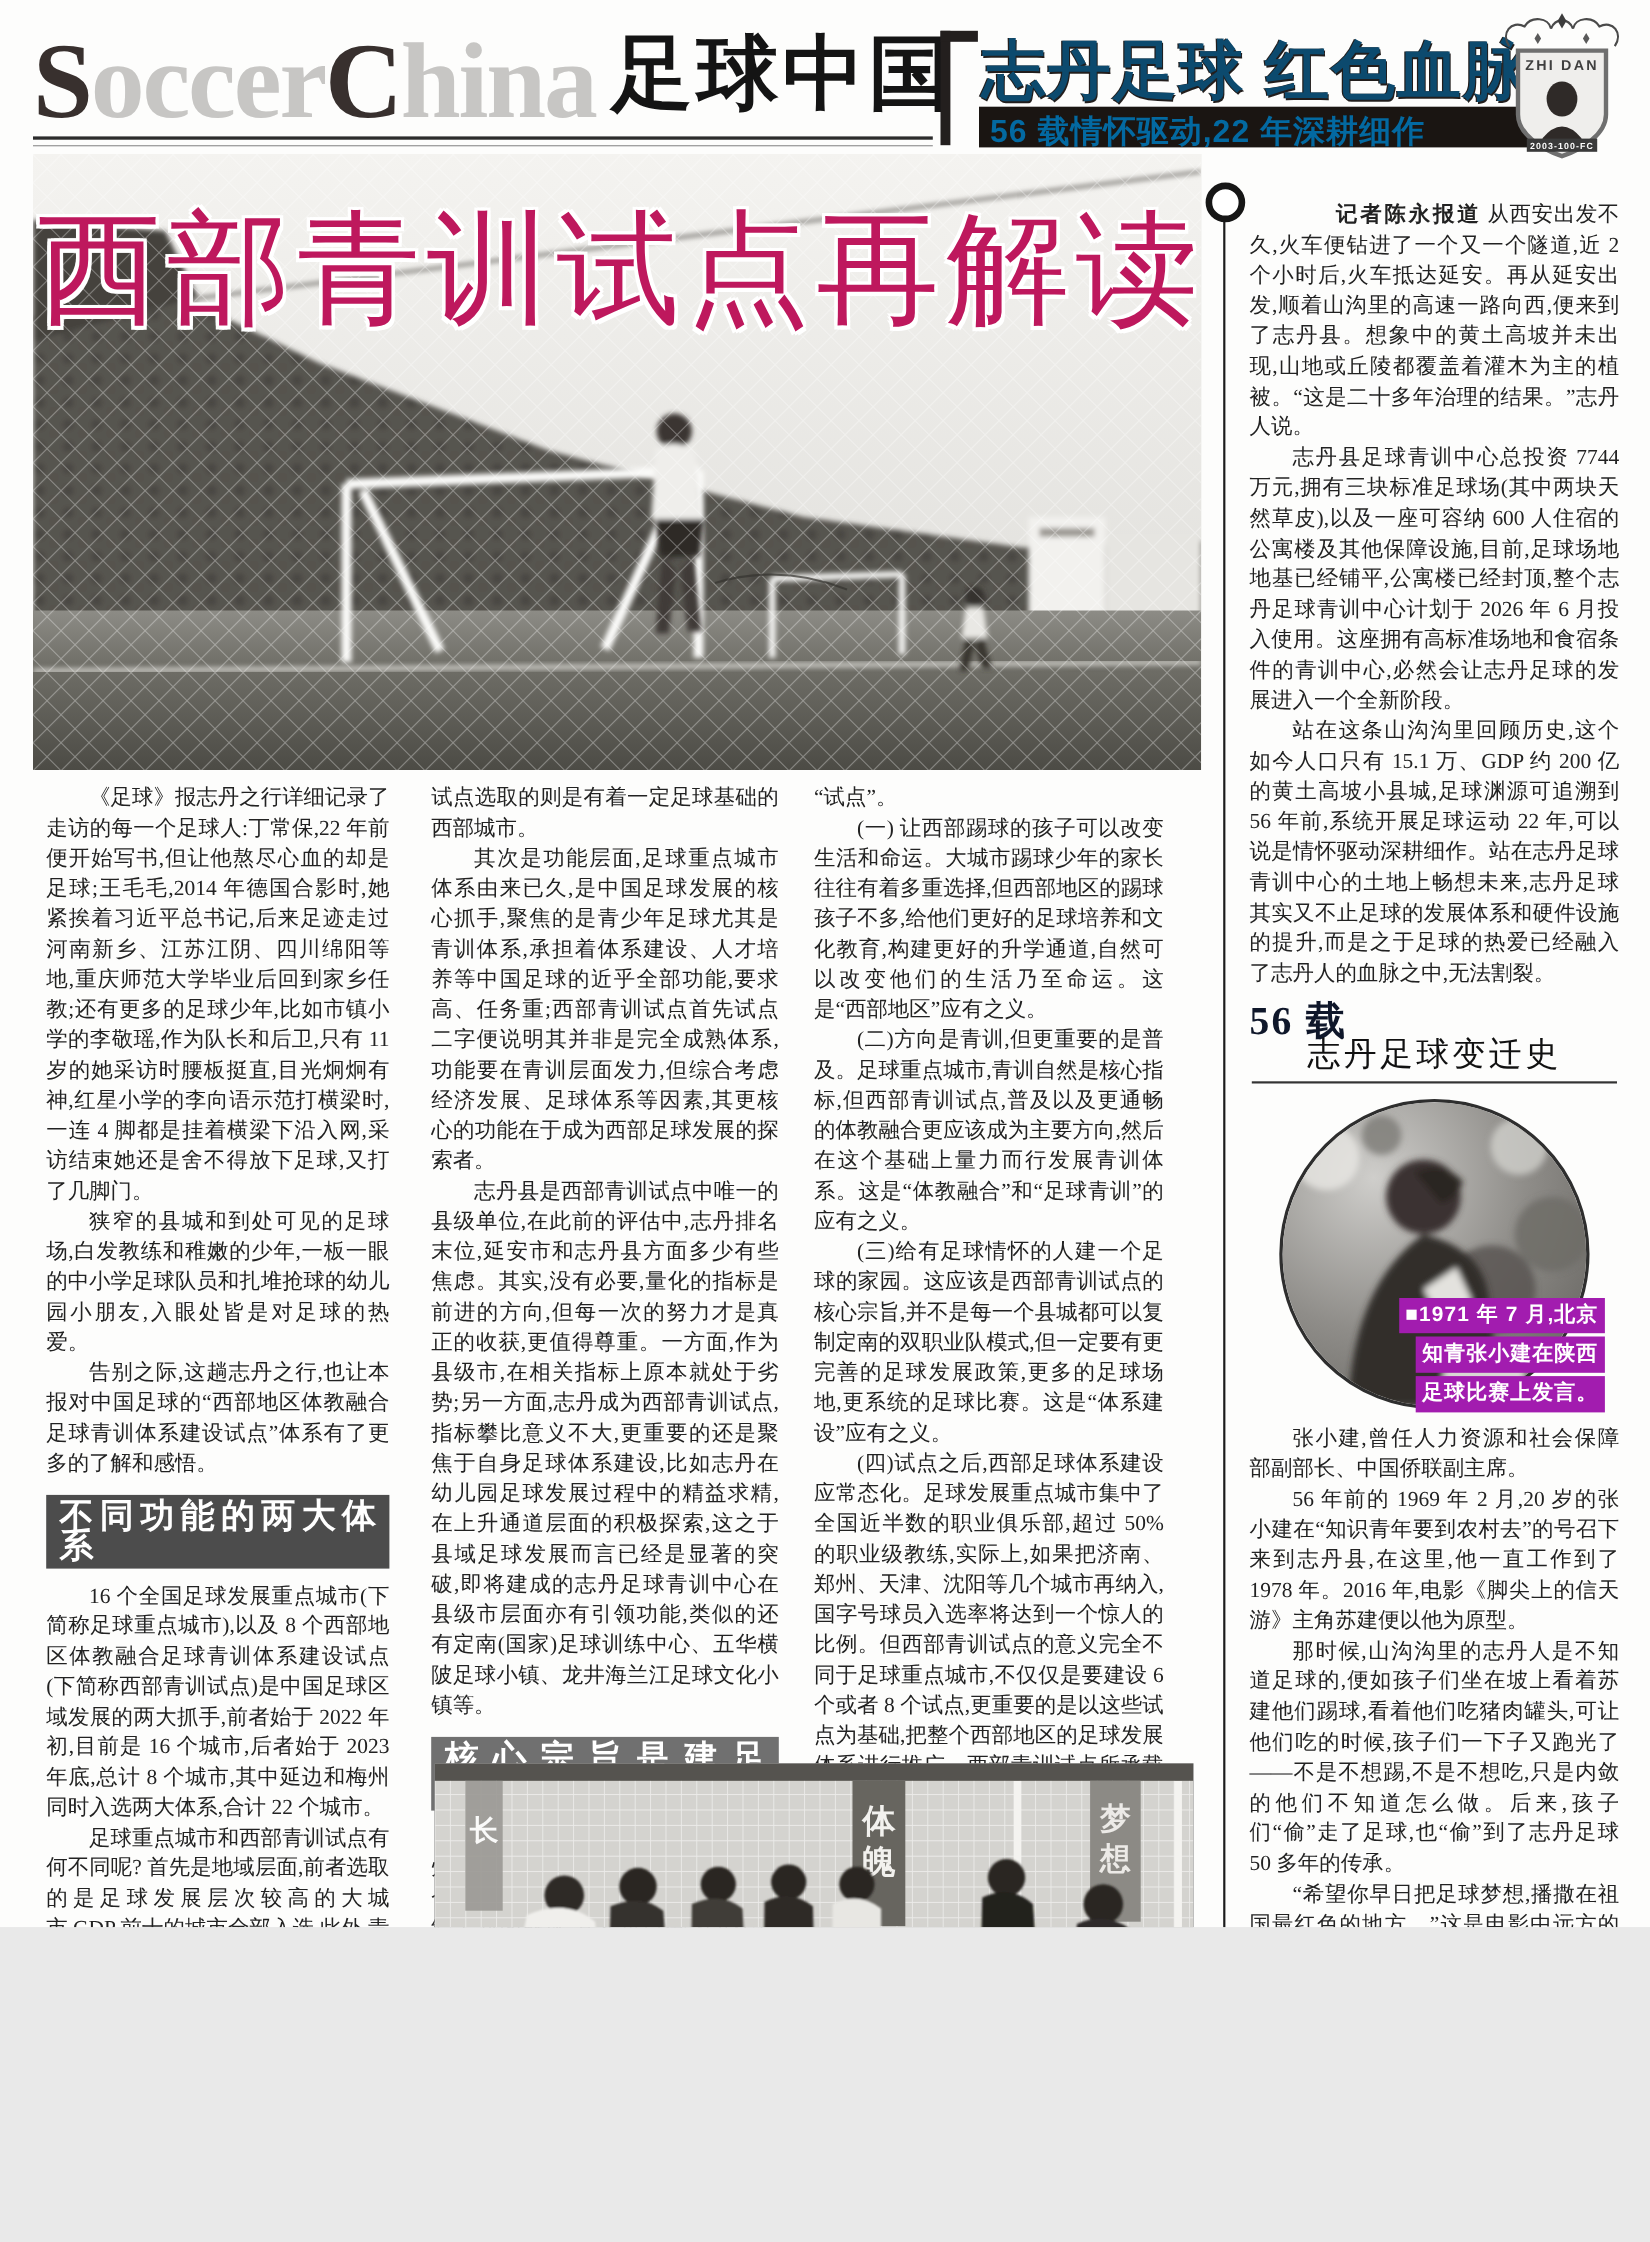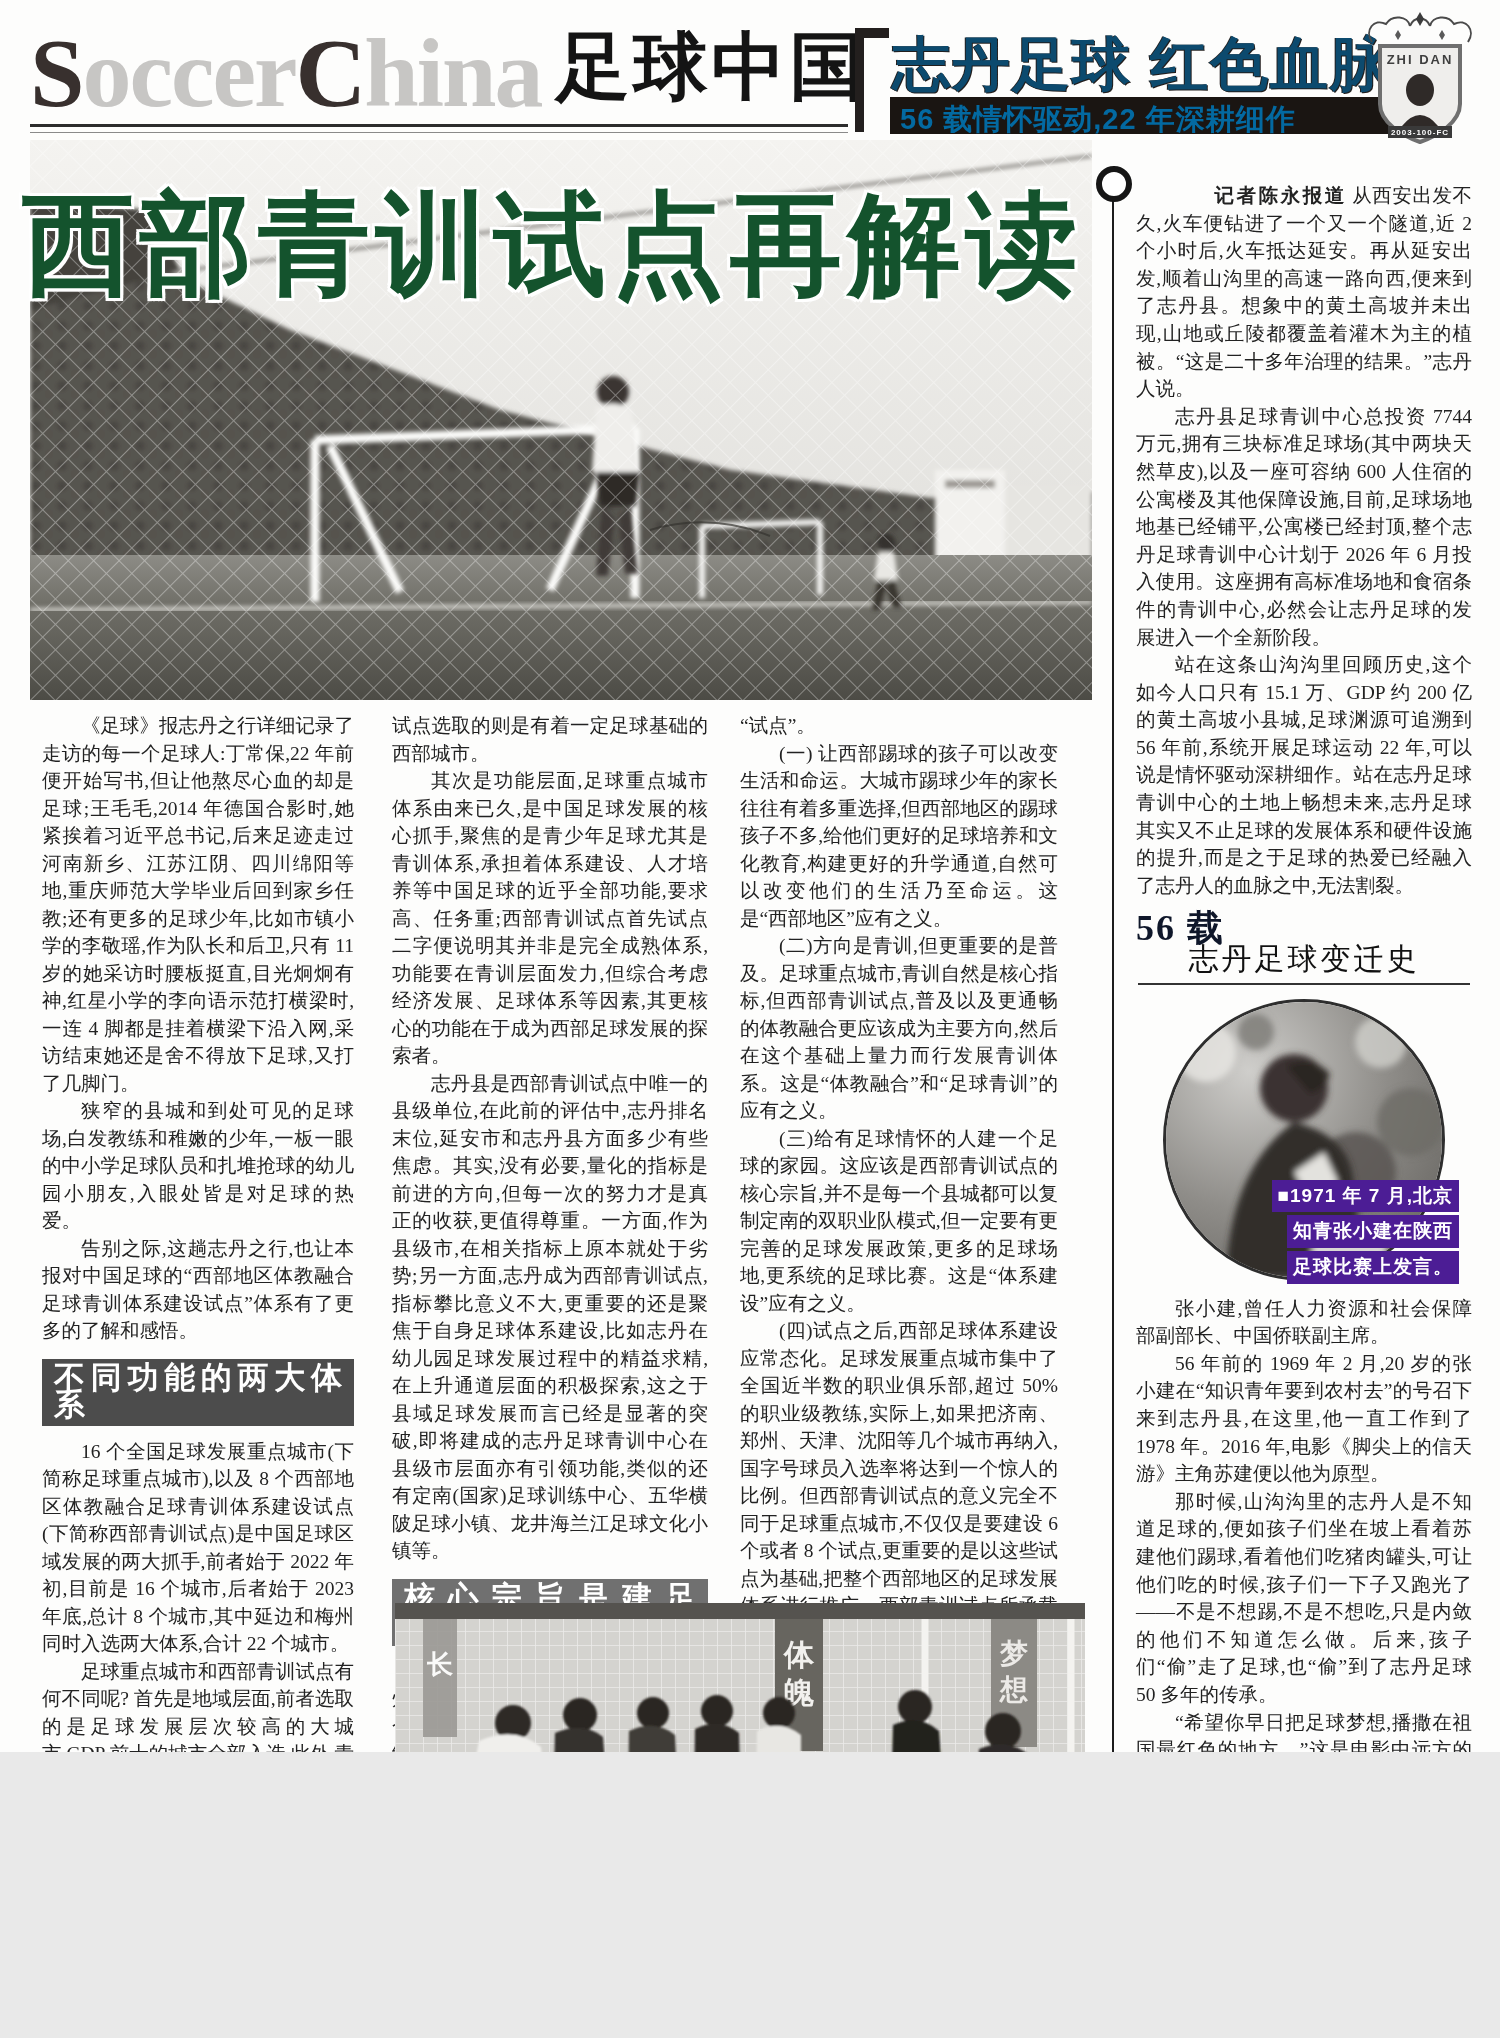--- a/index.html
+++ b/index.html
@@ -19,23 +19,23 @@
       font-weight:900;font-size:58px;letter-spacing:2px;color:#0c4a6e;white-space:nowrap;
       text-shadow:1px 1px 0 #221e1d,-1px 0 0 #221e1d;}
   #banner-subbar{position:absolute;left:890px;top:97px;width:508px;height:37px;background:#1a1512;}
   #banner-subtitle{position:absolute;left:900px;top:100px;font-family:"Liberation Sans",sans-serif;font-weight:bold;
       font-size:29px;color:#0369a1;letter-spacing:1px;white-space:nowrap;}
   
   #crest{position:absolute;left:1358px;top:8px;width:124px;height:140px;}
   
   #photo-main{position:absolute;left:30px;top:140px;width:1062px;height:560px;background:#dddcd8;overflow:hidden;}
   
-  #headline{position:absolute;left:22px;top:186px;width:1066px;z-index:5;
-      font-family:"Liberation Sans",sans-serif;font-weight:700;font-size:112px;line-height:1.05;
-      letter-spacing:6px;color:#14532d;white-space:nowrap;
+  #headline{position:absolute;left:34px;top:186px;width:1066px;z-index:5;
+      font-family:"Liberation Sans",sans-serif;font-weight:400;font-size:112px;line-height:1.05;
+      letter-spacing:6px;color:#be185d;white-space:nowrap;
       text-shadow:0 0 4px #fff,3px 0 0 #fff,-3px 0 0 #fff,0 3px 0 #fff,0 -3px 0 #fff,3px 3px 0 #fff,-3px -3px 0 #fff,3px -3px 0 #fff,-3px 3px 0 #fff;}
   
   #divider-circle{position:absolute;left:1096px;top:166px;width:24px;height:24px;border:6px solid #161616;border-radius:50%;background:#fff;z-index:6;}
   #divider-line{position:absolute;left:1112px;top:200px;width:2px;height:1806px;background:#1c1c1c;}
   
   .col{position:absolute;top:712px;font-size:19.5px;line-height:27.5px;text-align:justify;color:#222;}
   .col p{margin:0;text-indent:2em;}
   .col p.noindent{text-indent:0;}
   .lede{font-family:"Liberation Sans",sans-serif;font-weight:bold;letter-spacing:2px;}
   #col1{left:42px;width:312px;height:1270px;}
@@ -47,21 +47,21 @@
   #sec-bar-2{background:#707070;}
   
   #sidebar{position:absolute;left:1136px;top:182px;width:336px;height:1812px;font-size:19.5px;line-height:27.6px;text-align:justify;color:#222;}
   #sidebar p{margin:0;text-indent:2em;}
   #sb-title1{font-family:Liberation Serif, serif;font-weight:900;font-size:36px;color:#0f172a;text-align:left;margin:16px 0 2px 0;letter-spacing:2px;}
   #sb-title2{font-family:"Liberation Sans",sans-serif;font-weight:400;font-size:30px;color:#111;text-align:center;margin:2px 0 10px 0;letter-spacing:3px;}
   #sb-rule{height:2px;background:#333;margin:0 2px 14px 2px;}
   #sb-photo-wrap{position:relative;width:282px;height:282px;margin:0 auto 14px auto;}
   #sb-photo{width:276px;height:276px;border-radius:50%;border:3px solid #2e2e2e;overflow:hidden;position:relative;}
   #sb-caption{position:absolute;right:-14px;bottom:-6px;text-align:left;}
-  .cap-line{display:table;margin:0 0 3px auto;background:#4c1d95;color:#fff;font-family:"Liberation Sans",sans-serif;
+  .cap-line{display:table;margin:0 0 3px auto;background:#a21caf;color:#fff;font-family:"Liberation Sans",sans-serif;
       font-weight:bold;font-size:19px;padding:2px 6px 3px 6px;letter-spacing:1px;white-space:nowrap;}
   
   #photo-bottom{position:absolute;left:395px;top:1603px;width:690px;height:382px;background:#777;overflow:hidden;z-index:4;}
   
   #bottom-rule{position:absolute;left:25px;top:2004px;width:1452px;height:6px;background:#1b1b1b;}
   #bottom-rule2{position:absolute;left:25px;top:2014px;width:1452px;height:1px;background:#9a9a9a;}
 </style>
 </head>
 <body>
 

